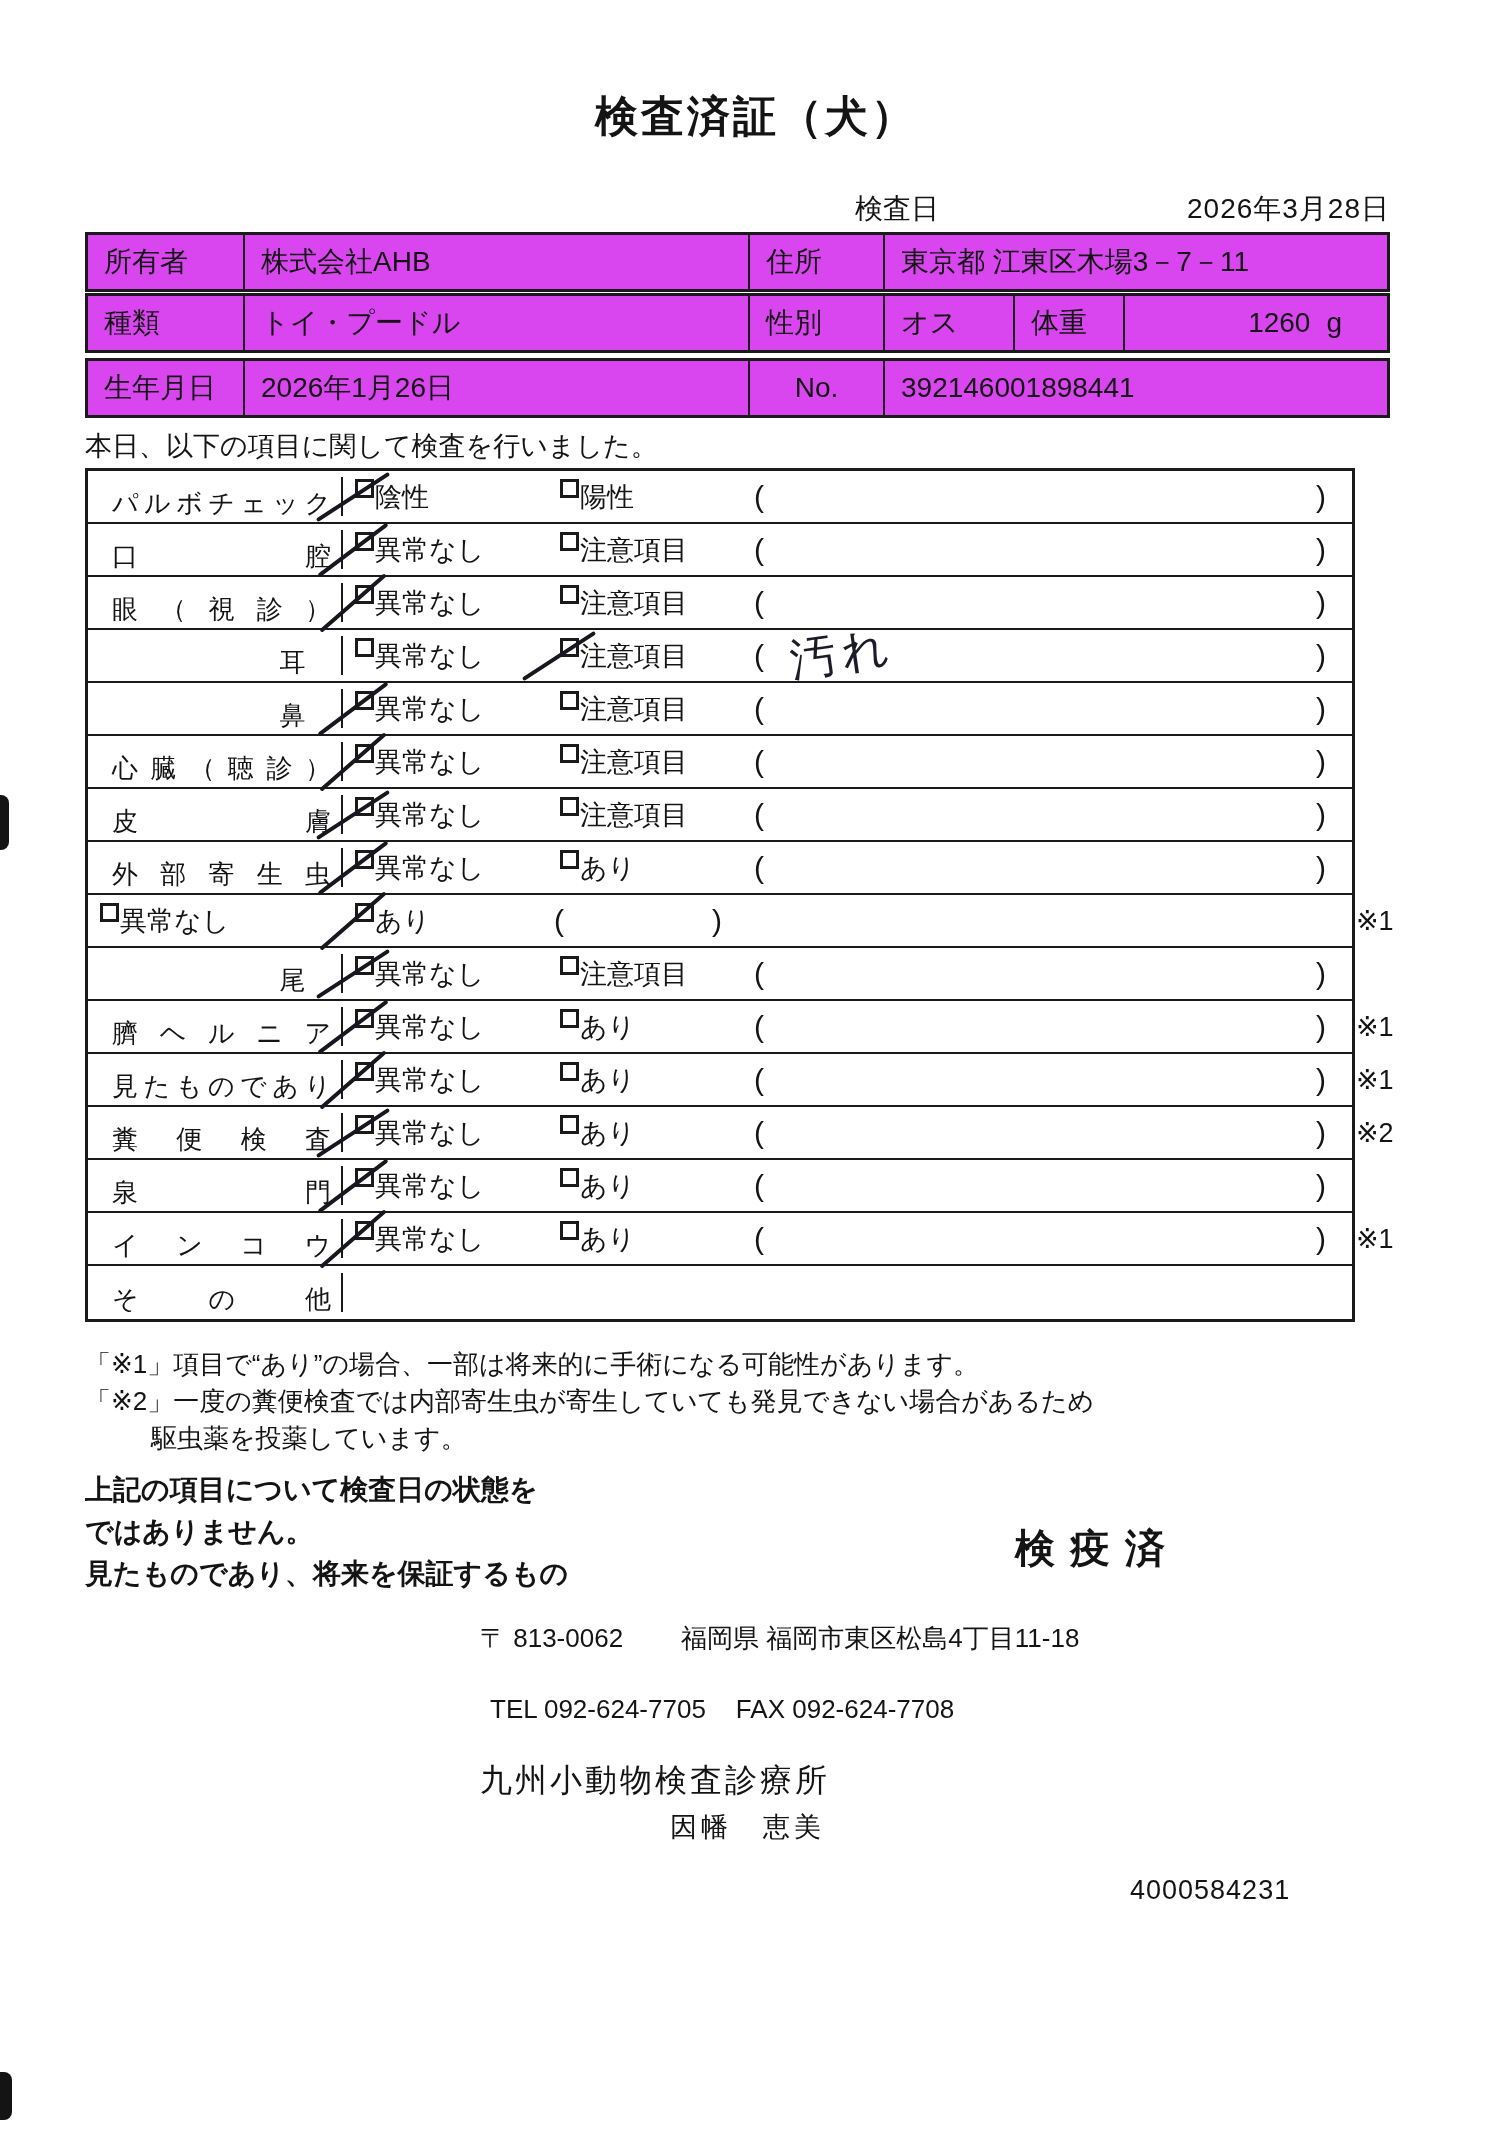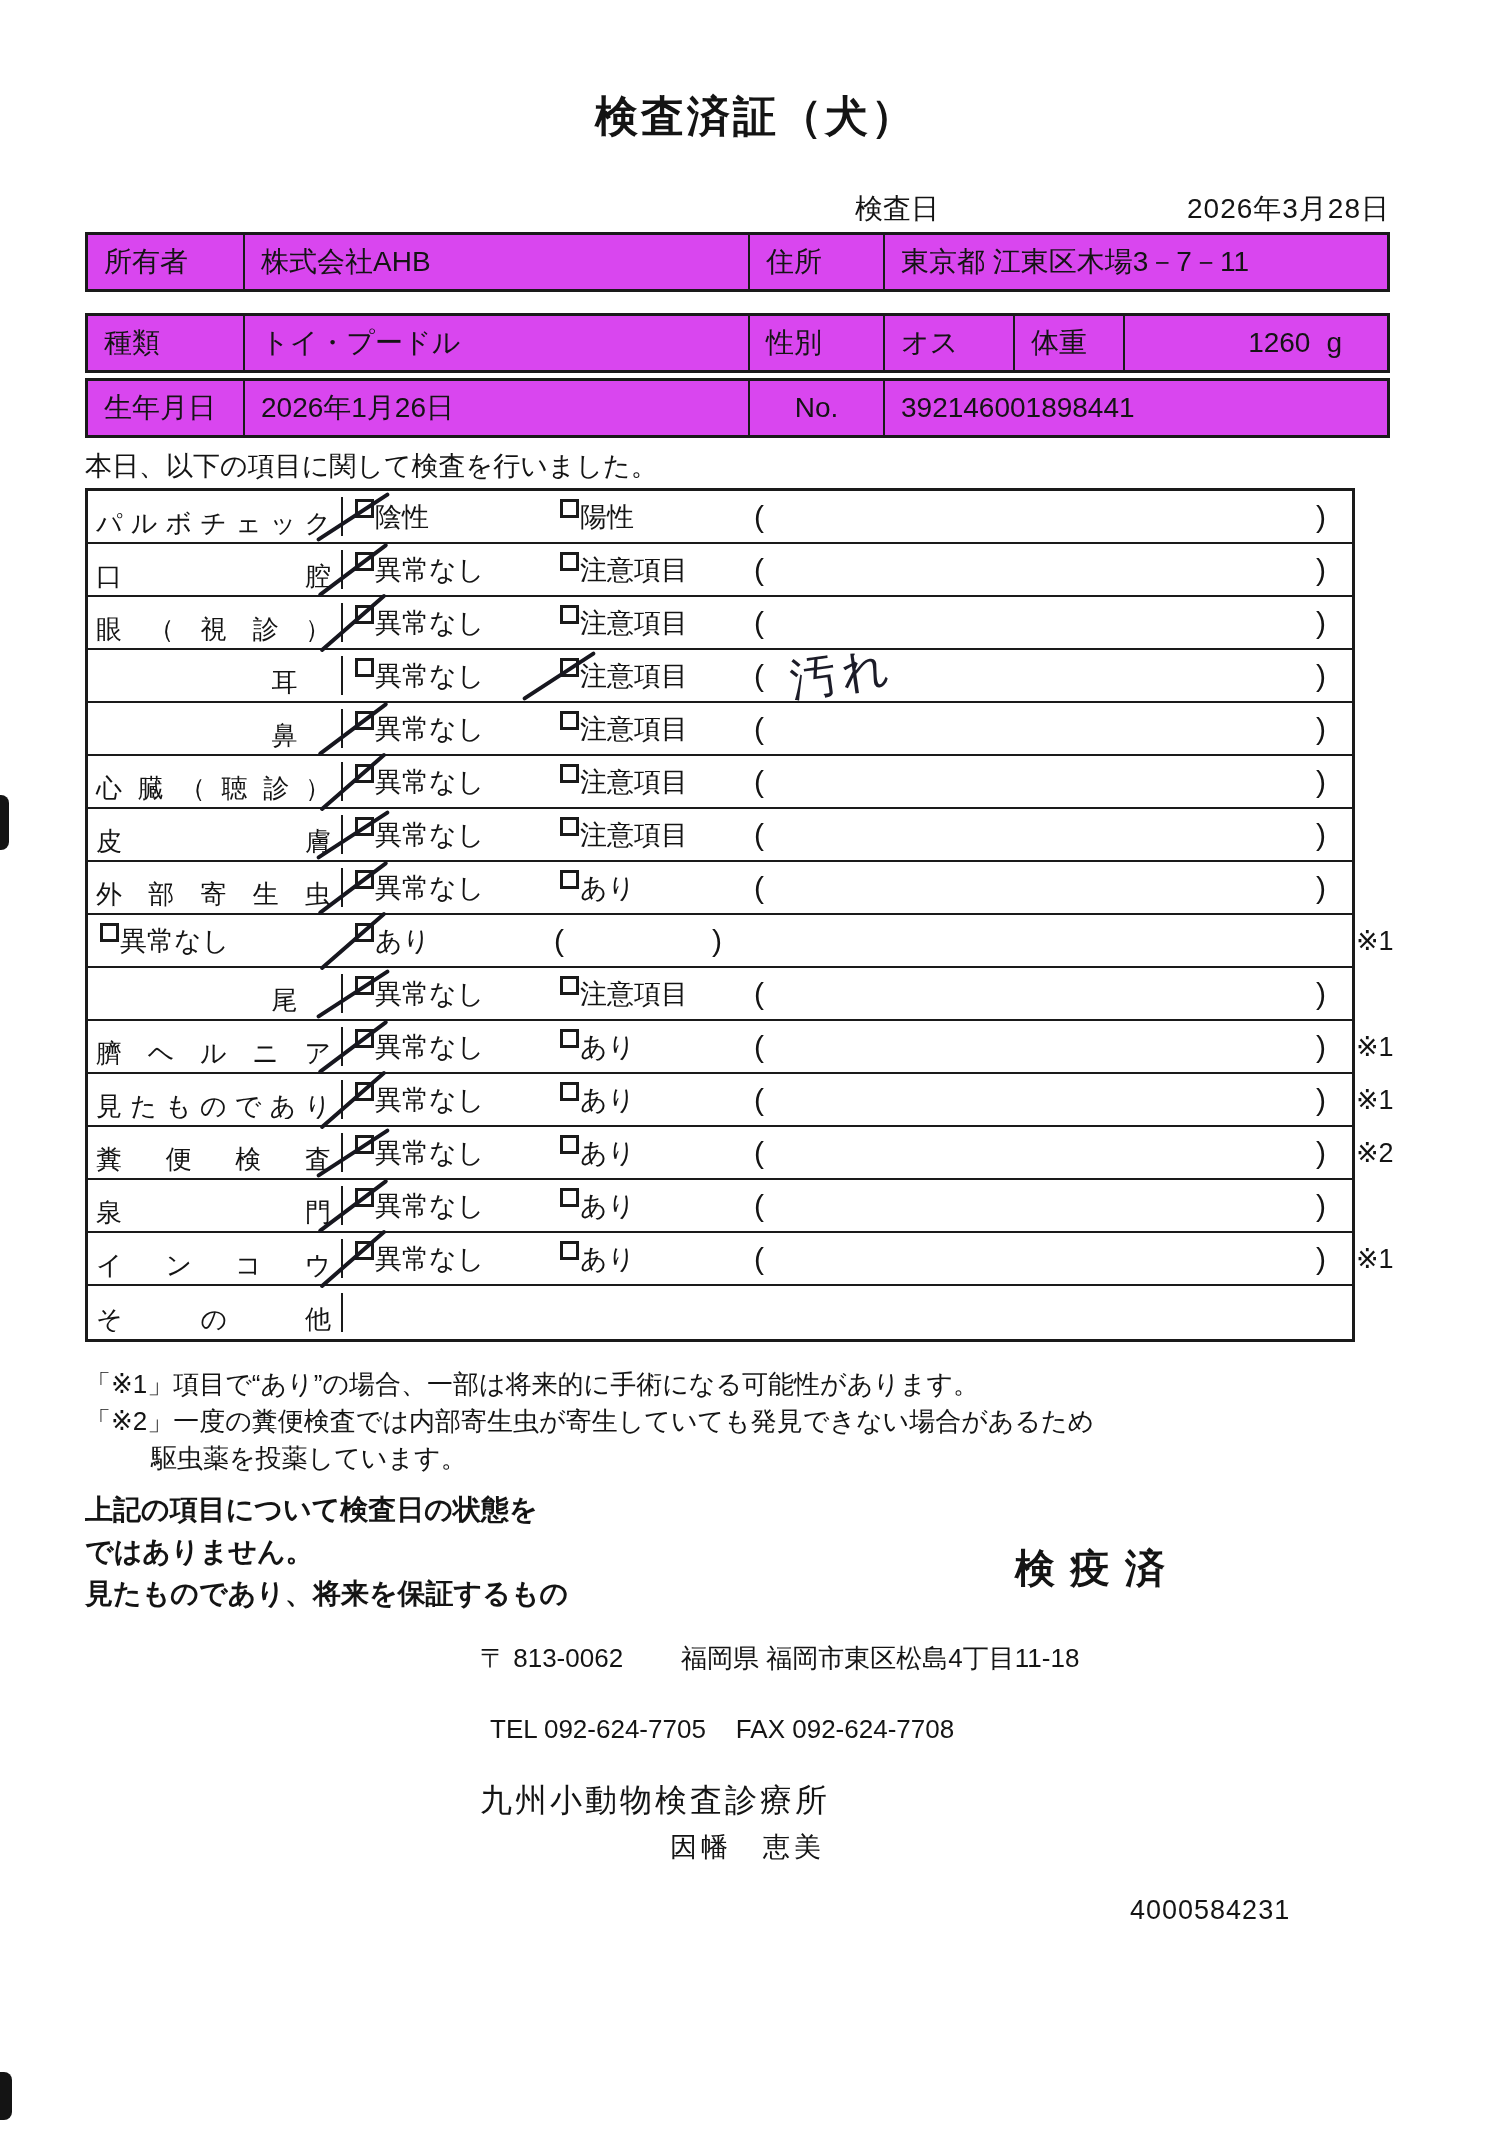--- a/index.html
+++ b/index.html
@@ -28,21 +28,21 @@
   .tbl { display:grid; width:1305px; border:3px solid #1a1a1a; background:#d946ef; }
   .tbl .cell {
     border-left:2px solid #1a1a1a;
     height:54px; line-height:54px;
     font-size:28px;
     padding-left:16px;
     white-space:nowrap; overflow:hidden;
   }
   .tbl .cell:first-child { border-left:none; }
   .owner-tbl { margin-top:8px; grid-template-columns:155px 505px 135px 1fr; }
-  .pet-tbl1 { margin-top:21px; grid-template-columns:155px 505px 135px 130px 110px 1fr; }
+  .pet-tbl1 { margin-top:1px; grid-template-columns:155px 505px 135px 130px 110px 1fr; }
   .pet-tbl2 { margin-top:5px; grid-template-columns:155px 505px 135px 1fr; }
   .no-lbl { text-align:center; padding-left:0 !important; }
   .weight-cell { display:flex; justify-content:flex-end; align-items:center; gap:16px; padding:0 45px 0 0 !important; }
 
   .intro { margin-top:12px; font-size:27px; line-height:32px; }
 
   .items { width:1270px; border:3px solid #1a1a1a; margin-top:6px; }
   .item-row {
     position:relative;
     display:grid;
@@ -51,21 +51,21 @@
     border-bottom:2px solid #1a1a1a;
     align-items:center;
   }
   .item-row:last-child { border-bottom:none; }
   .item-name {
     height:39px; line-height:53px;
     border-right:2px solid #1a1a1a;
     padding:0 10px 8px 8px;
     font-size:26px;
     text-align:justify; text-align-last:justify;
-    overflow:hidden; white-space:nowrap;
+    overflow:hidden; white-space:nowrap;margin-left:16px;
   }
   .item-name.single { text-align:center; text-align-last:center; padding-left:150px; }
   .opt { display:flex; align-items:flex-start; padding-left:12px; gap:1px; }
   .checkbox { width:19px; height:19px; border:3px solid #1a1a1a; flex:0 0 auto; background:#fff; }
   .opt-label { font-size:27px; white-space:nowrap; }
   .paren-area {
     position:relative; height:100%;
     display:flex; justify-content:space-between; align-items:center;
     padding:0 26px 0 6px;
   }

